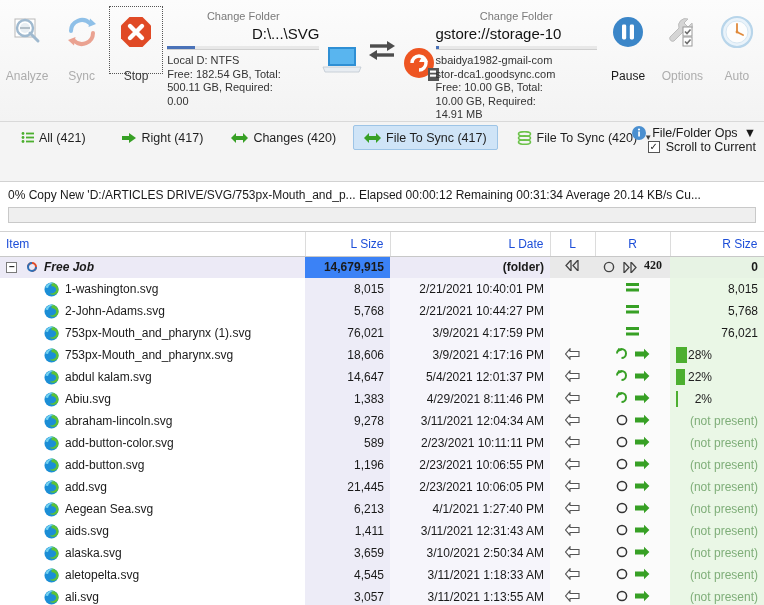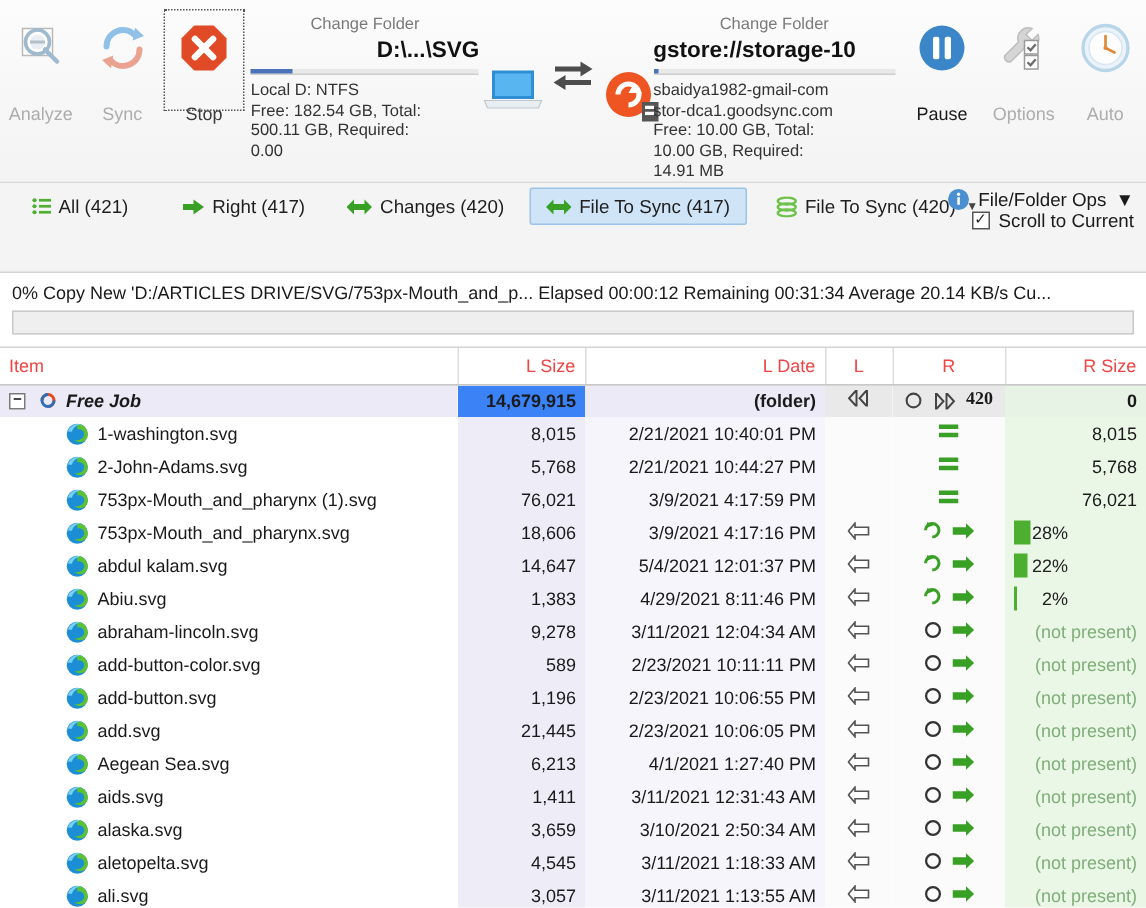--- a/index.html
+++ b/index.html
@@ -60,21 +60,20 @@
     height: 14px;
   }
   .path {
     font-size: 15px;
     color: #111;
     text-align: right;
     white-space: nowrap;
     overflow: hidden;
     line-height: 19px;
     height: 20px;
-    font-weight: bold;
   }
   .path.left { text-align: right; }
   .path.right { text-align: left; }
   .mini-bar {
     height: 4px;
     background: #e8e8e8;
     border-bottom: 1px solid #cfcfcf;
     margin-top: 2px;
     position: relative;
   }
@@ -172,21 +171,21 @@
 
   
   .grid { width: 764px; }
   table { border-collapse: collapse; width: 764px; table-layout: fixed; }
   thead th {
     background: #ffffff;
     border-bottom: 1px solid #c8c8c8;
     border-right: 1px solid #dcdcdc;
     font-weight: normal;
     font-size: 12px;
-    color: #ef4444;
+    color: #1d4ed8;
     height: 24px;
     padding: 0 6px;
     text-align: right;
   }
   thead th.left { text-align: left; }
   thead th.center { text-align: center; }
 
   tbody td {
     height: 22px;
     padding: 0 6px;

